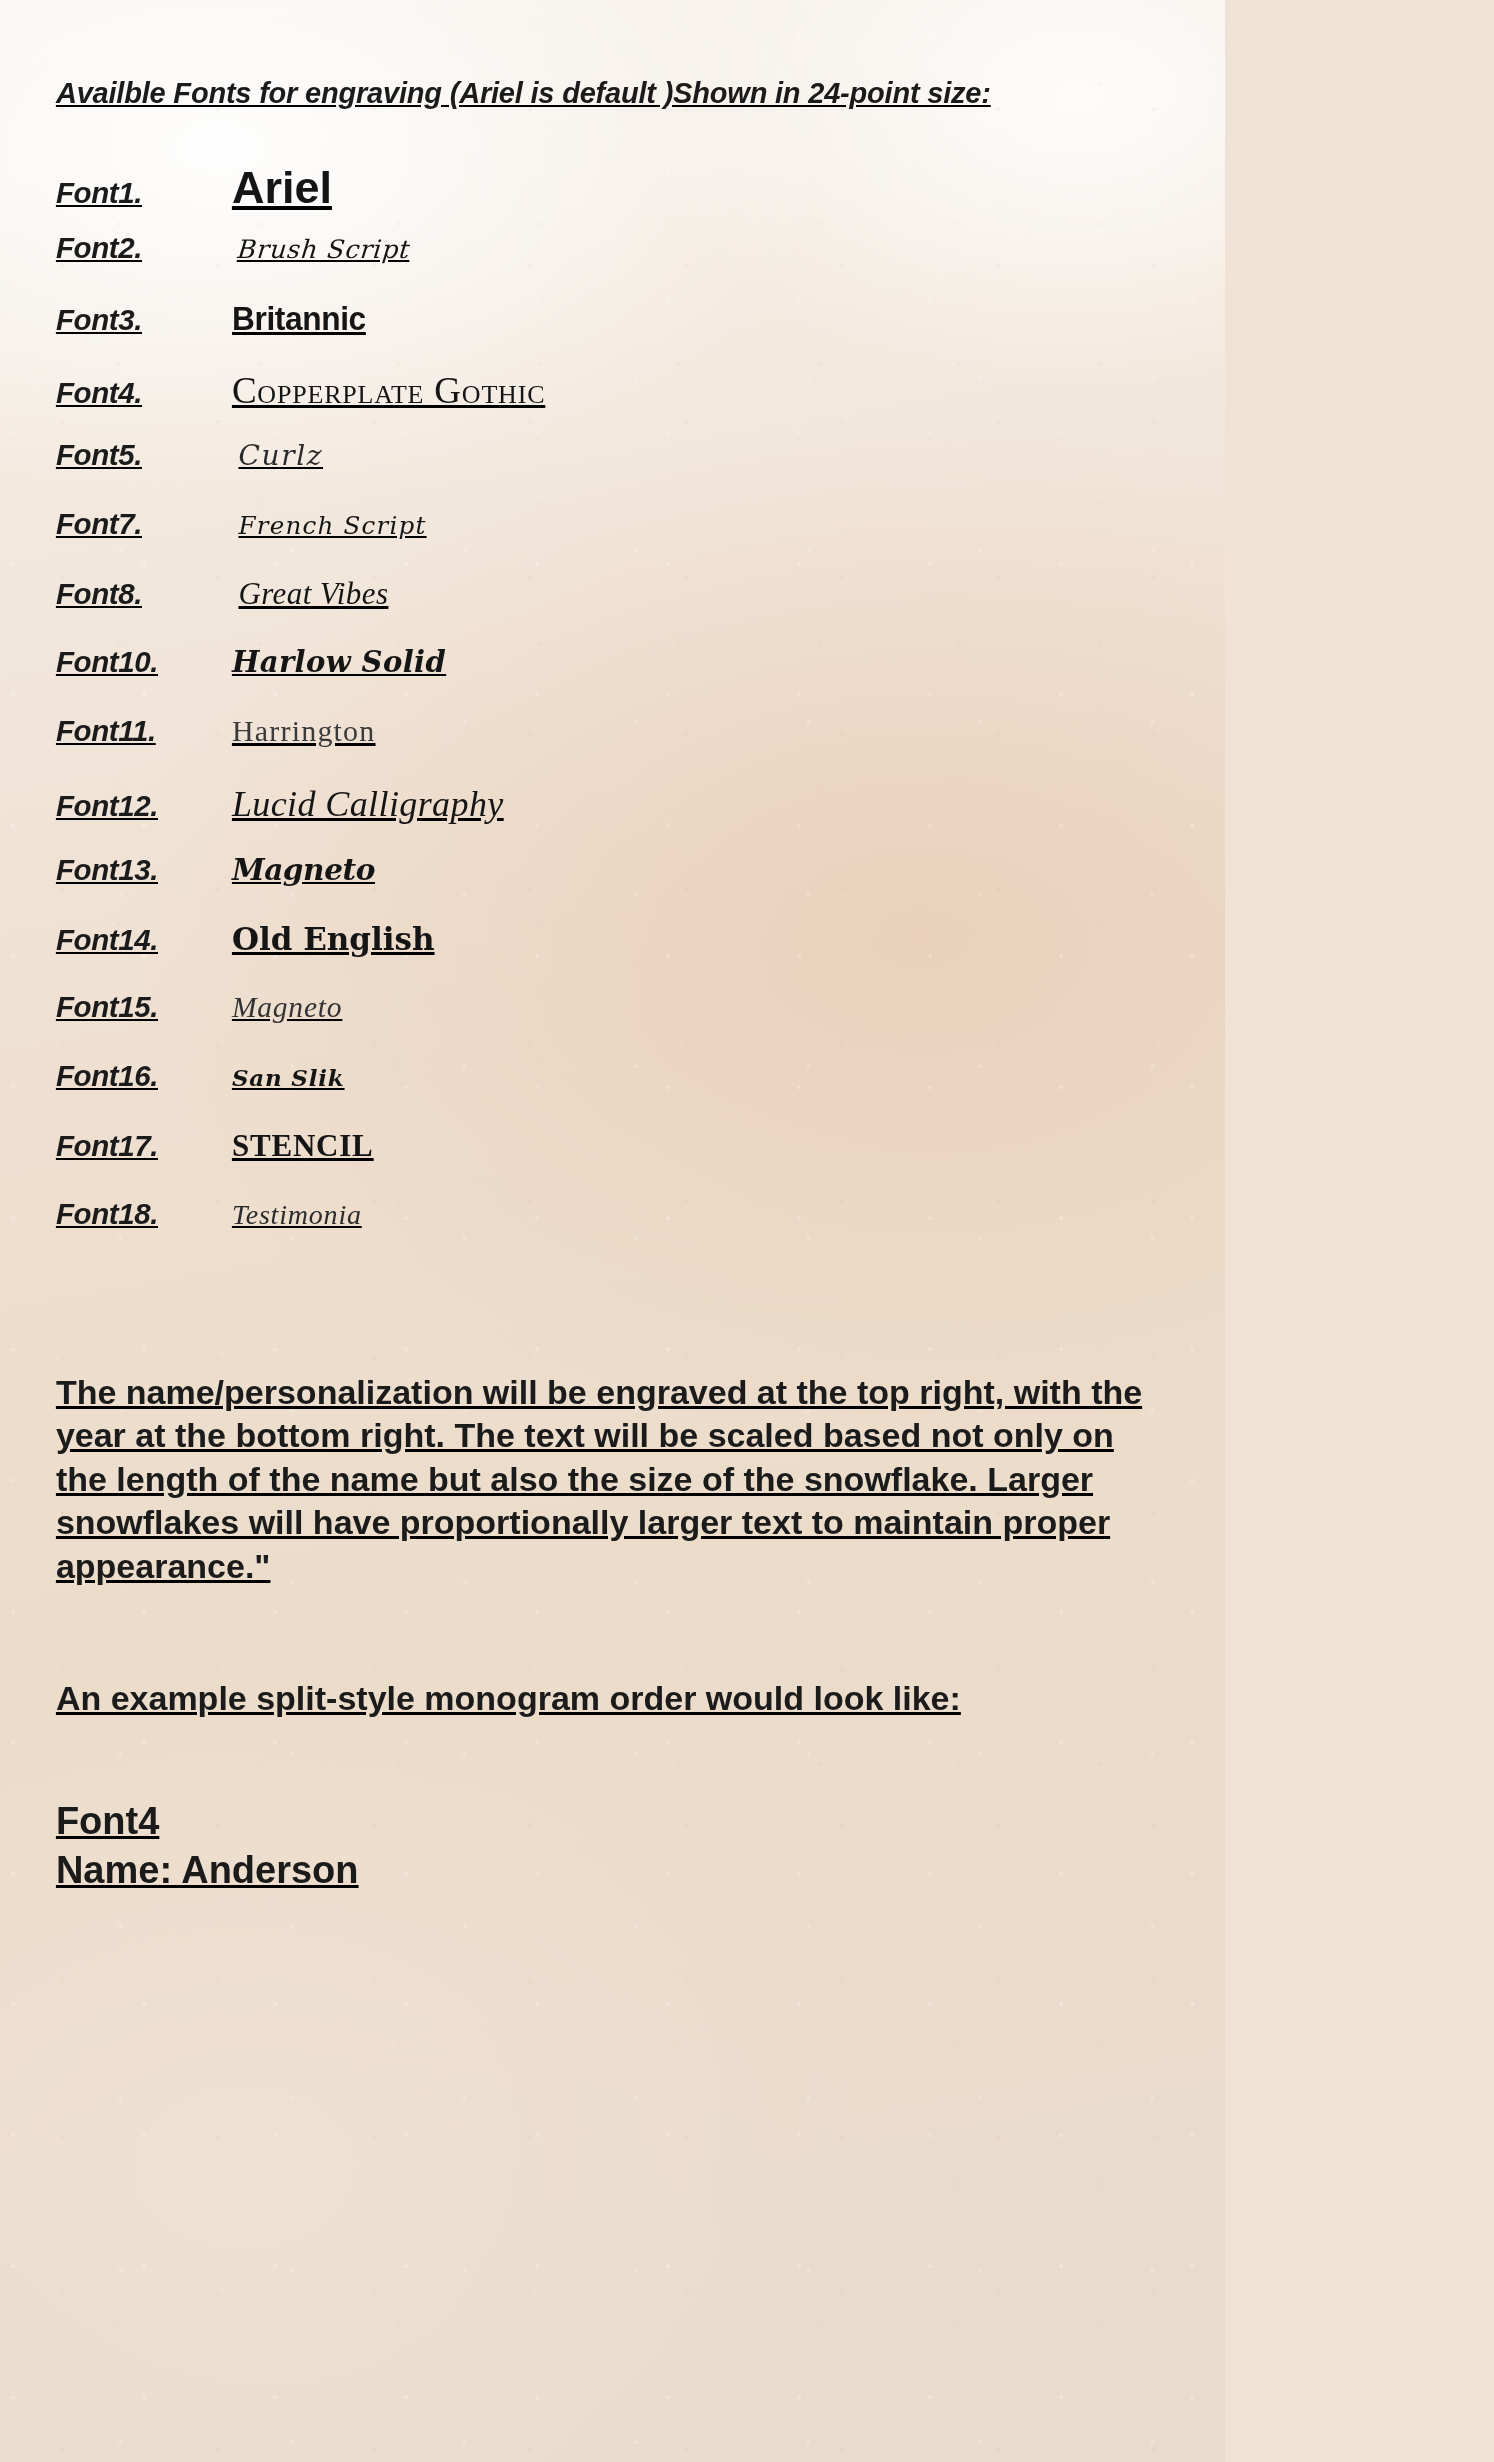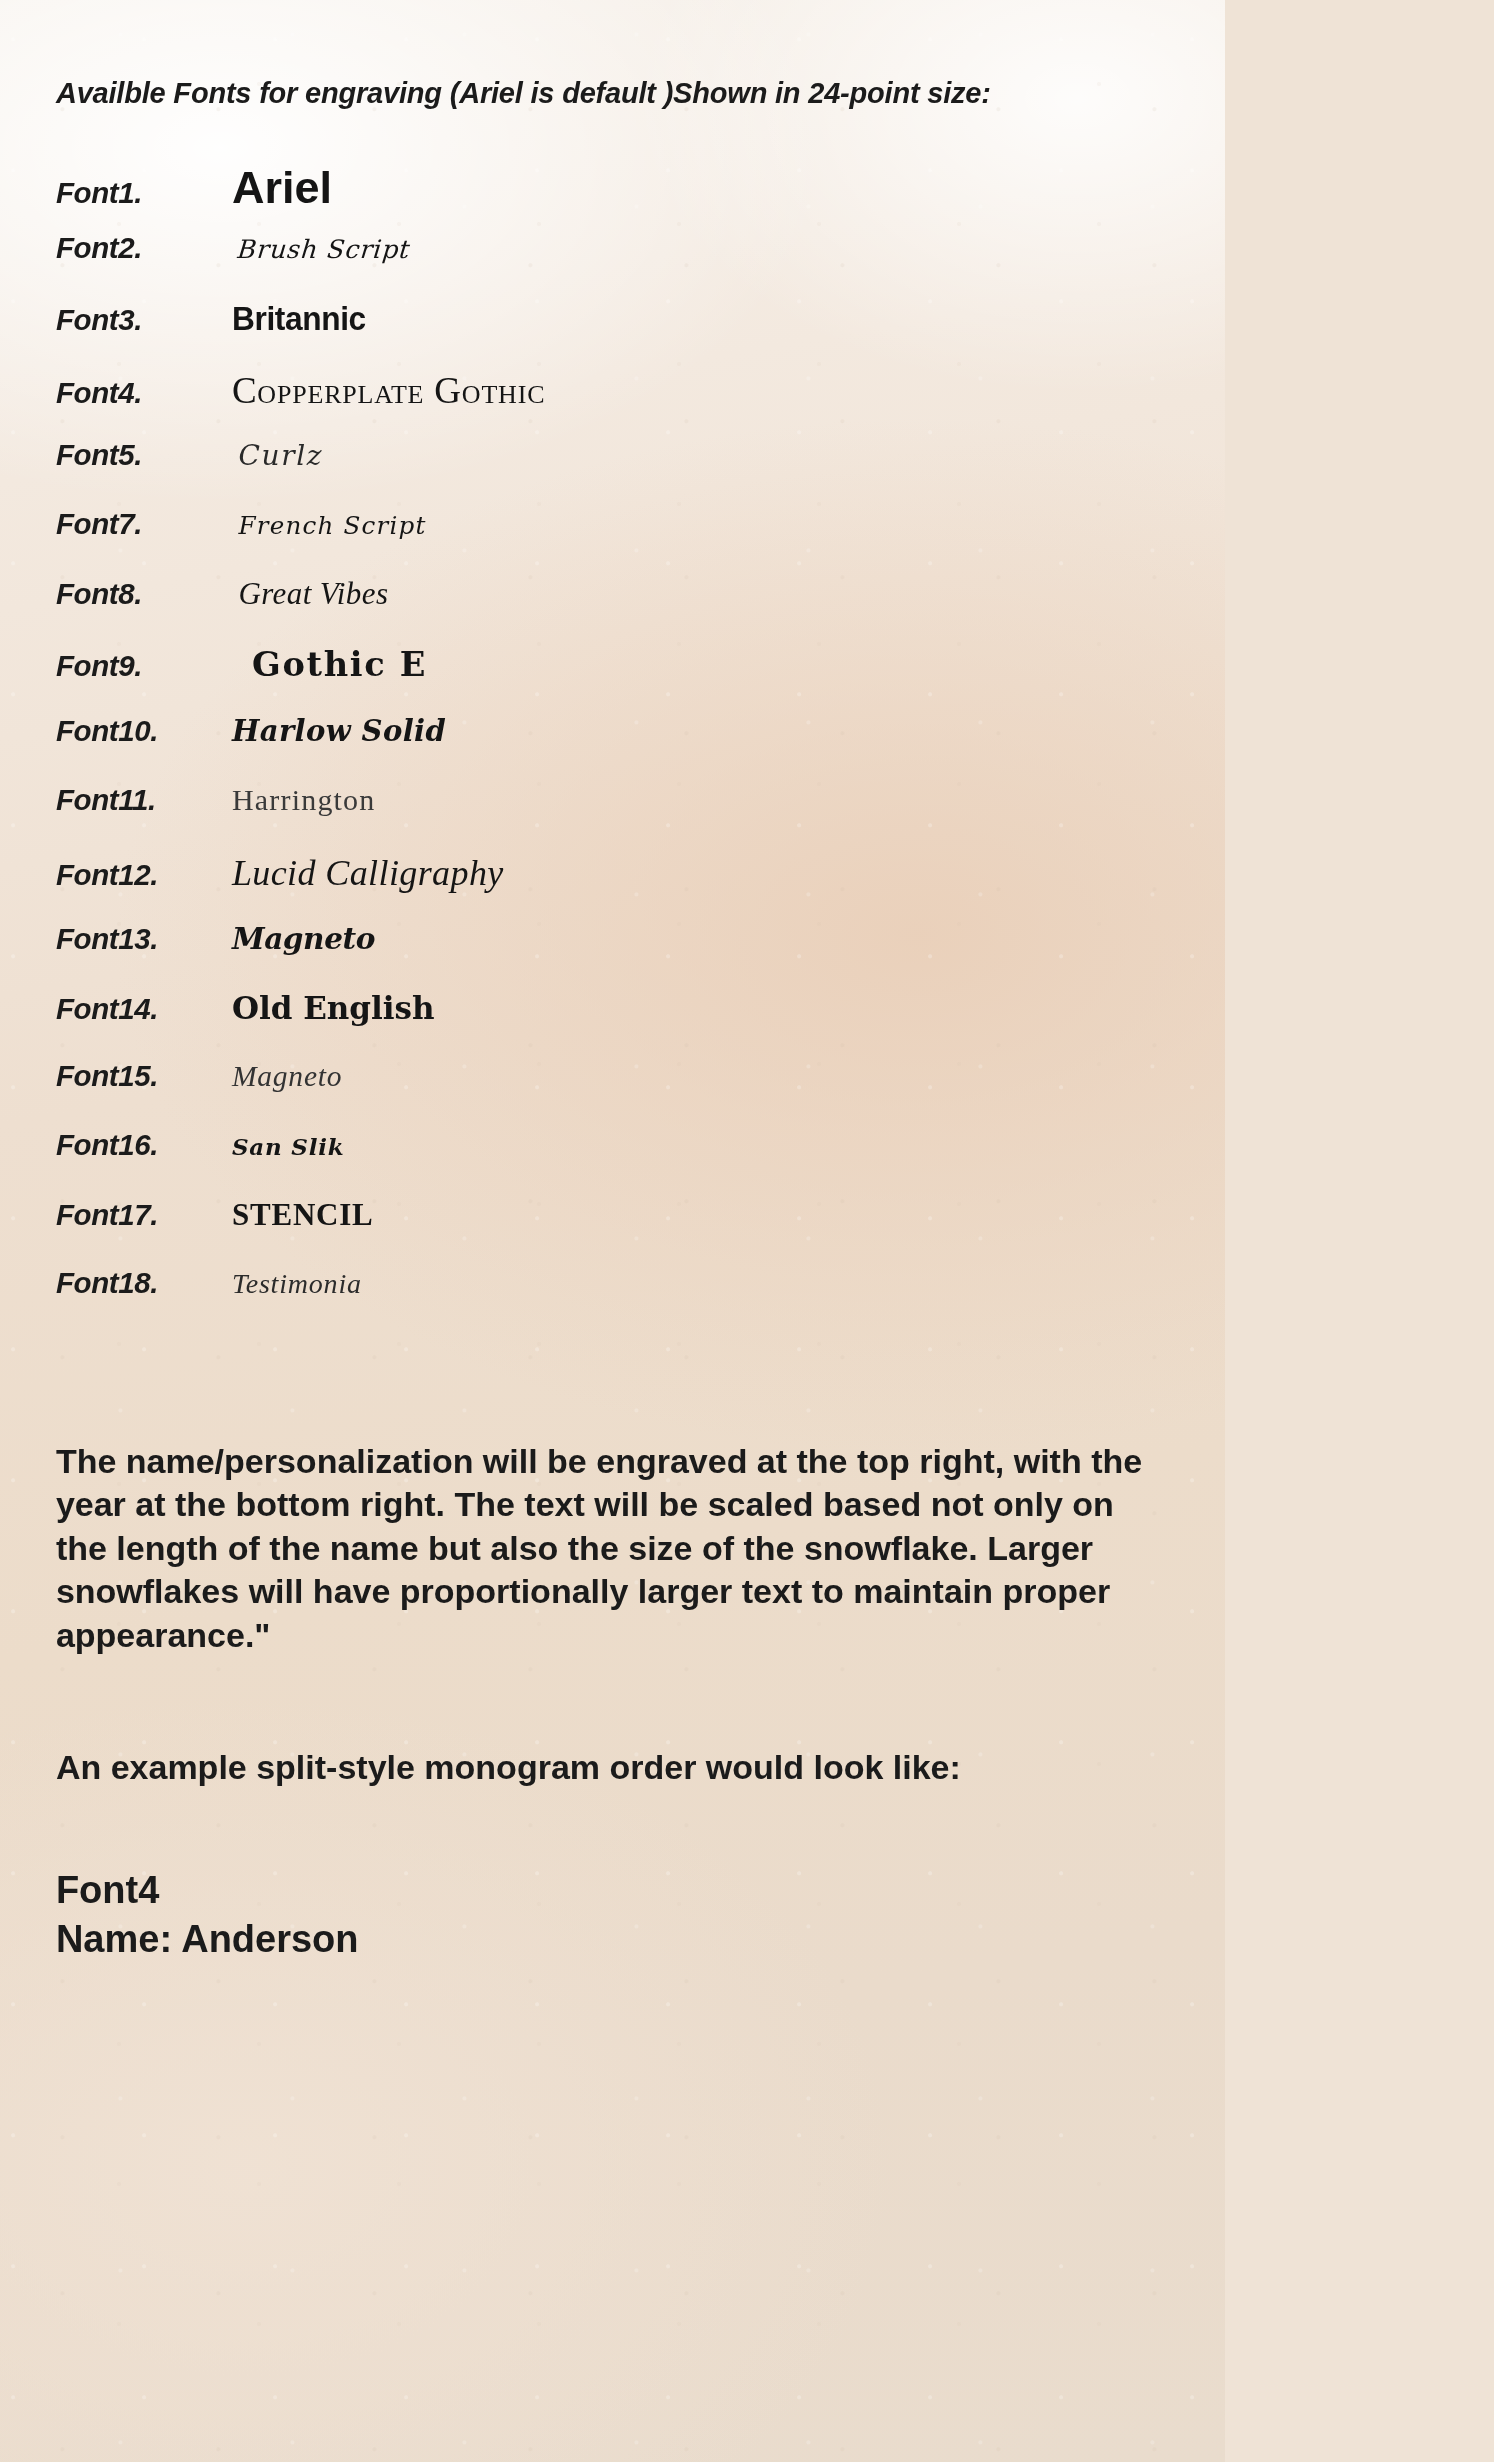--- a/index.html
+++ b/index.html
@@ -18,20 +18,21 @@
     width: 1225px;
     height: 2462px;
     
     background:
       radial-gradient(ellipse 985px 575px at 18% 6%, rgba(255,255,255,0.95) 0%, rgba(255,255,255,0.0) 62%),
       radial-gradient(ellipse 739px 492px at 88% 4%, rgba(255,255,255,0.85) 0%, rgba(255,255,255,0.0) 60%),
       radial-gradient(ellipse 1149px 739px at 75% 38%, rgba(233,206,183,0.85) 0%, rgba(233,206,183,0.0) 70%),
       radial-gradient(ellipse 903px 657px at 20% 88%, rgba(240,226,212,0.9) 0%, rgba(240,226,212,0.0) 72%),
       linear-gradient(170deg, #f7f2ec 0%, #f3e9df 18%, #eedfd0 42%, #ecdcca 62%, #eadbcb 80%, #e9dccd 100%);
     overflow: hidden;
+    text-decoration: underline;
   }
   .grain {
     position: absolute;
     inset: 0;
     pointer-events: none;
     background-image:
       radial-gradient(circle at 10% 30%, rgba(255,255,255,0.35) 0 1.6px, transparent 2.5px),
       radial-gradient(circle at 40% 70%, rgba(200,180,160,0.18) 0 1.6px, transparent 2.5px),
       radial-gradient(circle at 70% 20%, rgba(255,255,255,0.30) 0 1.6px, transparent 2.5px),
       radial-gradient(circle at 85% 60%, rgba(205,185,165,0.15) 0 1.6px, transparent 2.5px);
@@ -163,24 +164,20 @@
       <div class="font-row">
         <span class="font-label">Font7.</span>
         <span class="font-sample s-french indent-1">French Script</span>
       </div>
 
       <div class="font-row">
         <span class="font-label">Font8.</span>
         <span class="font-sample s-greatvibes indent-1">Great Vibes</span>
       </div>
 
-      <div class="font-row">
-        <span class="font-label">Font9.</span>
-        <span class="font-sample s-gothice indent-2">Gothic  E</span>
-      </div>
 
       <div class="font-row">
         <span class="font-label">Font10.</span>
         <span class="font-sample s-harlow indent-0">Harlow Solid</span>
       </div>
 
       <div class="font-row">
         <span class="font-label">Font11.</span>
         <span class="font-sample s-harrington indent-0">Harrington</span>
       </div>

